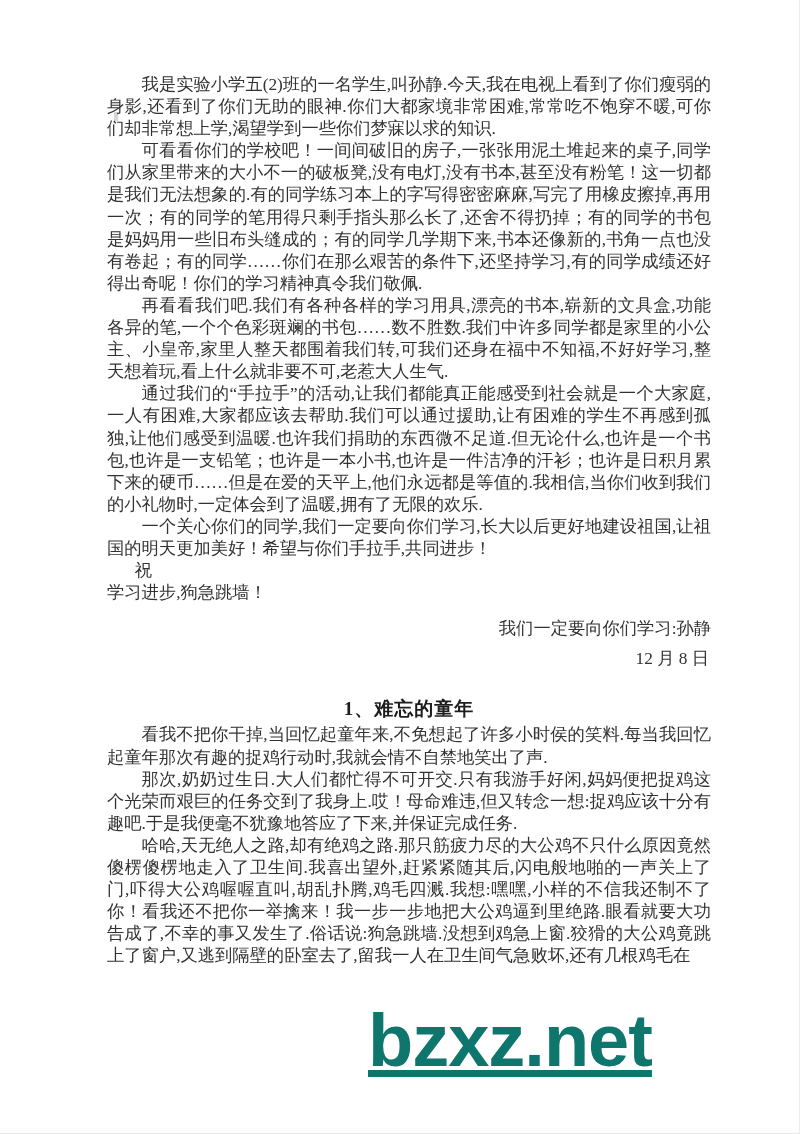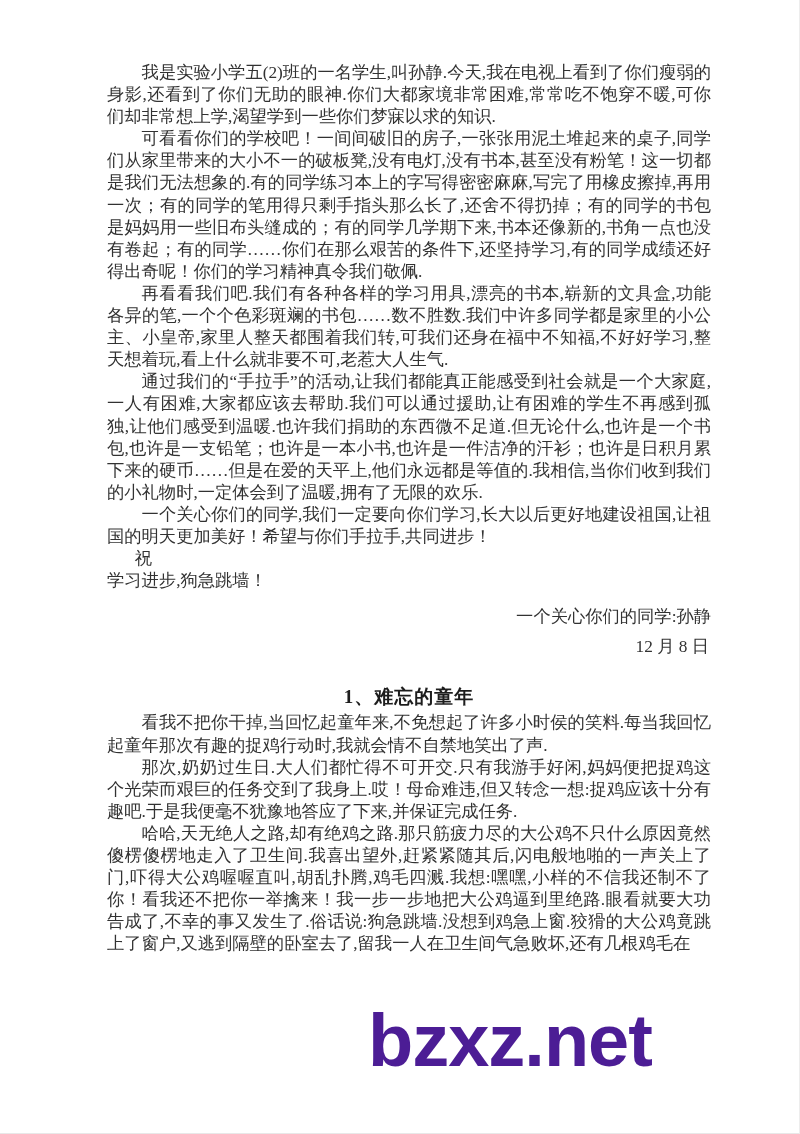--- a/index.html
+++ b/index.html
@@ -44,29 +44,30 @@
   #watermark {
     position: absolute;
     left: 368px;
     top: 1004px;
     width: 430px;
     font-family: "Liberation Sans", "DejaVu Sans", sans-serif;
     font-weight: bold;
     font-size: 74px;
     line-height: 74px;
     letter-spacing: -1px;
-    color: #4c1d95;
+    color: #0f766e;
     white-space: nowrap;
     user-select: none;
+    text-decoration: underline;
   }
 
   #content {
     position: absolute;
     left: 107px;
-    top: 62px;
+    top: 74px;
     width: 604px;
   }
 
   
   .doc-para {
     margin: 0;
     font-size: 17.3px;
     line-height: 22.1px;
     text-align: justify;
     text-justify: inter-character;
@@ -123,21 +124,21 @@
       <p class="doc-para">可看看你们的学校吧！一间间破旧的房子,一张张用泥土堆起来的桌子,同学们从家里带来的大小不一的破板凳,没有电灯,没有书本,甚至没有粉笔！这一切都是我们无法想象的.有的同学练习本上的字写得密密麻麻,写完了用橡皮擦掉,再用一次；有的同学的笔用得只剩手指头那么长了,还舍不得扔掉；有的同学的书包是妈妈用一些旧布头缝成的；有的同学几学期下来,书本还像新的,书角一点也没有卷起；有的同学……你们在那么艰苦的条件下,还坚持学习,有的同学成绩还好得出奇呢！你们的学习精神真令我们敬佩.</p>
       <p class="doc-para">再看看我们吧.我们有各种各样的学习用具,漂亮的书本,崭新的文具盒,功能各异的笔,一个个色彩斑斓的书包……数不胜数.我们中许多同学都是家里的小公主、小皇帝,家里人整天都围着我们转,可我们还身在福中不知福,不好好学习,整天想着玩,看上什么就非要不可,老惹大人生气.</p>
       <p class="doc-para">通过我们的“手拉手”的活动,让我们都能真正能感受到社会就是一个大家庭,一人有困难,大家都应该去帮助.我们可以通过援助,让有困难的学生不再感到孤独,让他们感受到温暖.也许我们捐助的东西微不足道.但无论什么,也许是一个书包,也许是一支铅笔；也许是一本小书,也许是一件洁净的汗衫；也许是日积月累下来的硬币……但是在爱的天平上,他们永远都是等值的.我相信,当你们收到我们的小礼物时,一定体会到了温暖,拥有了无限的欢乐.</p>
       <p class="doc-para">一个关心你们的同学,我们一定要向你们学习,长大以后更好地建设祖国,让祖国的明天更加美好！希望与你们手拉手,共同进步！</p>
 
       <p class="doc-para indent1">祝</p>
       <p class="doc-para noindent">学习进步,狗急跳墙！</p>
 
       <div class="gap-md"></div>
 
-      <p class="sign-line">一个关心你们的同学:孙静</p>
+      <p class="sign-line">我们一定要向你们学习:孙静</p>
       <p class="sign-line date">12 月 8 日</p>
     </div>
 
     <div class="gap-lg"></div>
 
     <div class="essay-block">
 
       <h2 class="section-title">1、难忘的童年</h2>
 
       <p class="doc-para">看我不把你干掉,当回忆起童年来,不免想起了许多小时侯的笑料.每当我回忆起童年那次有趣的捉鸡行动时,我就会情不自禁地笑出了声.</p>

